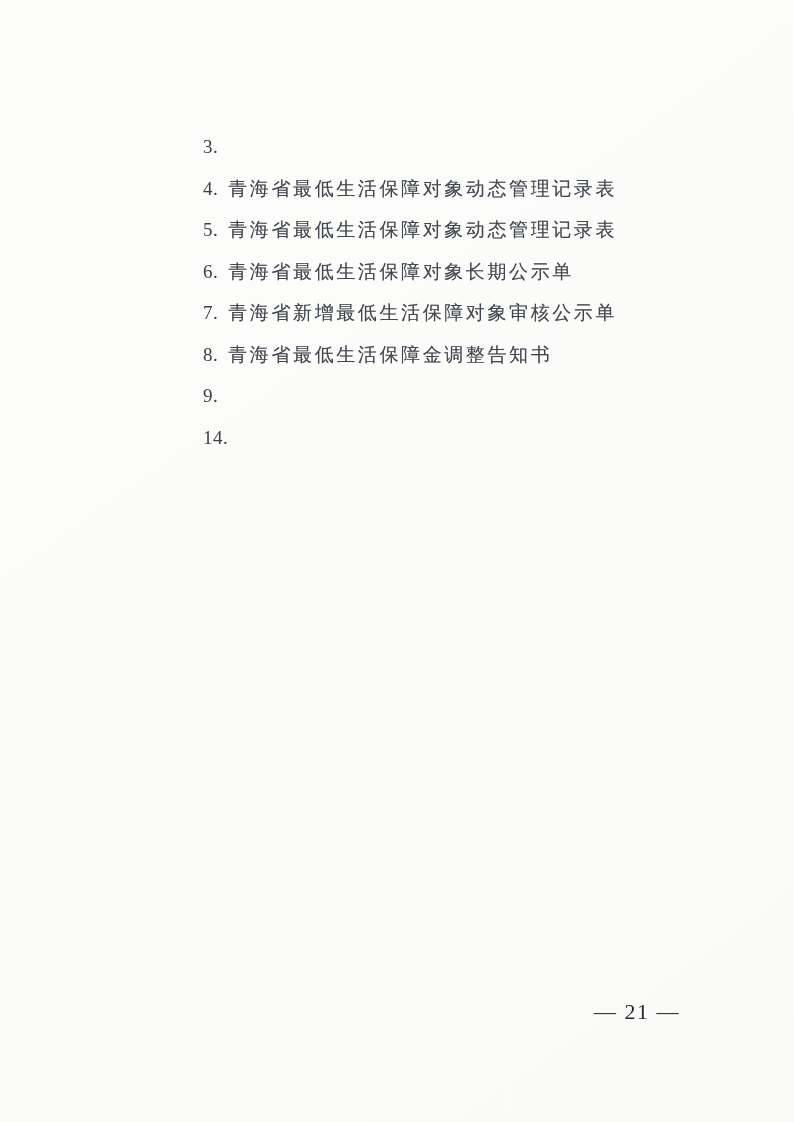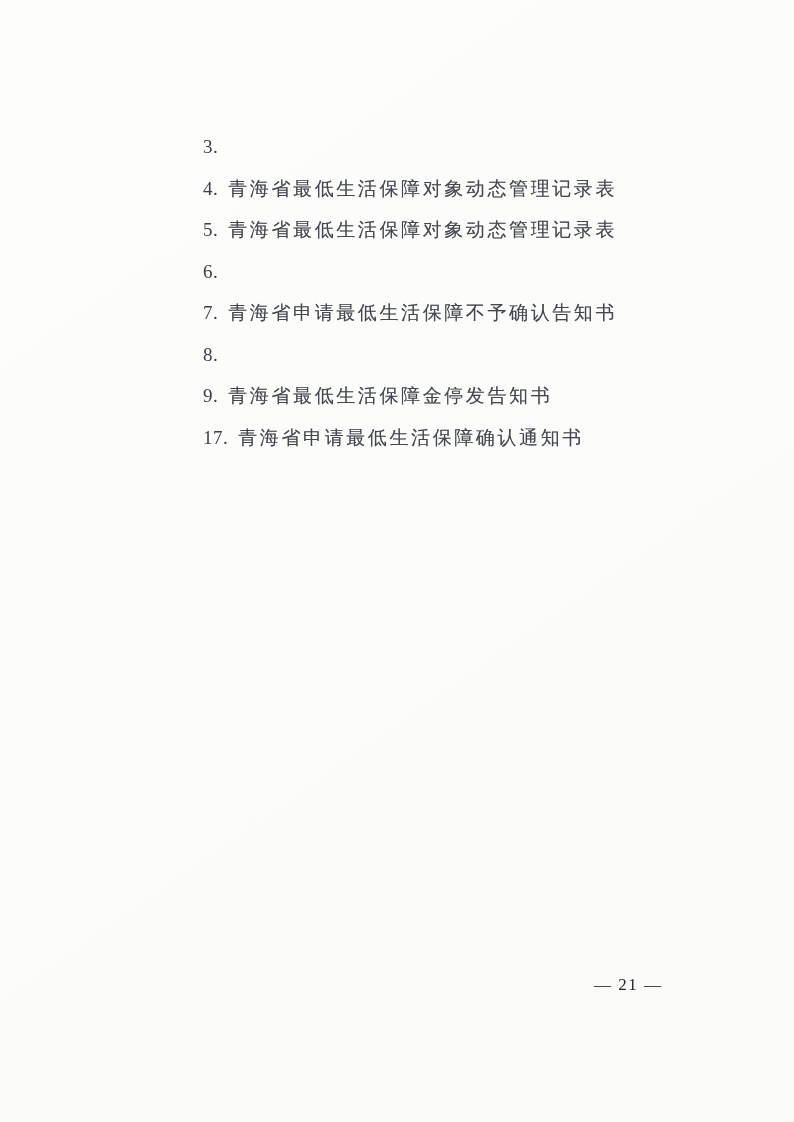--- a/index.html
+++ b/index.html
@@ -41,22 +41,22 @@
     color: #3a3e46;
   }
   .item-text {
     letter-spacing: 2.6px;
     color: #42464e;
     text-shadow: 0 0 0.4px rgba(60,64,72,0.35);
   }
   .page-number {
     position: absolute;
     left: 594px;
-    top: 974px;
-    font-size: 17px;
+    top: 1001px;
+    font-size: 22px;
     line-height: 21px;
     letter-spacing: 1.5px;
     color: #26282b;
     white-space: nowrap;
   }
 </style>
 </head>
 <body>
 
 <div class="page">
@@ -72,38 +72,38 @@
       <span class="item-text">青海省最低生活保障对象动态管理记录表</span>
     </div>
 
     <div class="doc-list-item">
       <span class="item-number">5.</span>
       <span class="item-text">青海省最低生活保障对象动态管理记录表</span>
     </div>
 
     <div class="doc-list-item">
       <span class="item-number">6.</span>
+      <span class="item-text">青海省最低生活保障对象长期公示单</span>
     </div>
 
     <div class="doc-list-item">
       <span class="item-number">7.</span>
-      <span class="item-text">青海省申请最低生活保障不予确认告知书</span>
+      <span class="item-text">青海省新增最低生活保障对象审核公示单</span>
     </div>
 
     <div class="doc-list-item">
       <span class="item-number">8.</span>
+      <span class="item-text">青海省最低生活保障金调整告知书</span>
     </div>
 
     <div class="doc-list-item">
       <span class="item-number">9.</span>
-      <span class="item-text">青海省最低生活保障金停发告知书</span>
     </div>
 
     <div class="doc-list-item">
-      <span class="item-number">17.</span>
-      <span class="item-text">青海省申请最低生活保障确认通知书</span>
+      <span class="item-number">14.</span>
     </div>
 
   </div>
 
   <div class="page-number">— 21 —</div>
 
 </div>
 
 </body></html>

